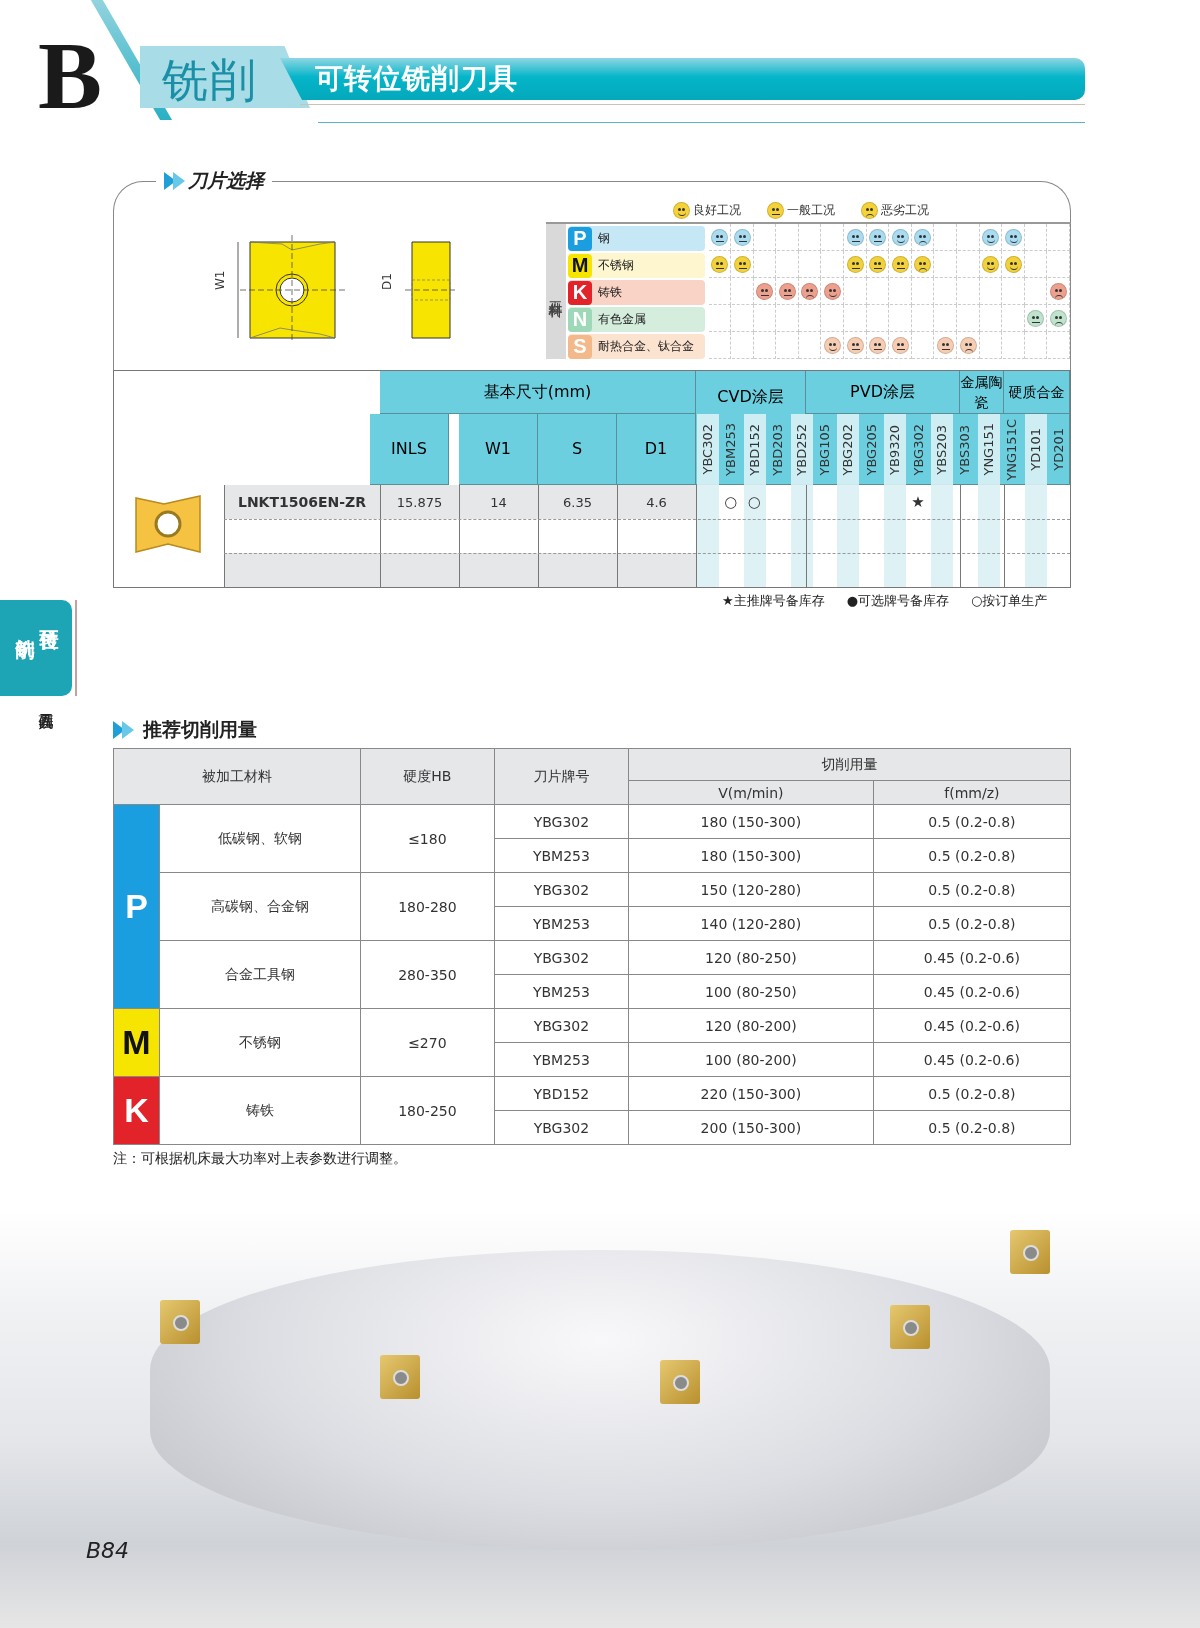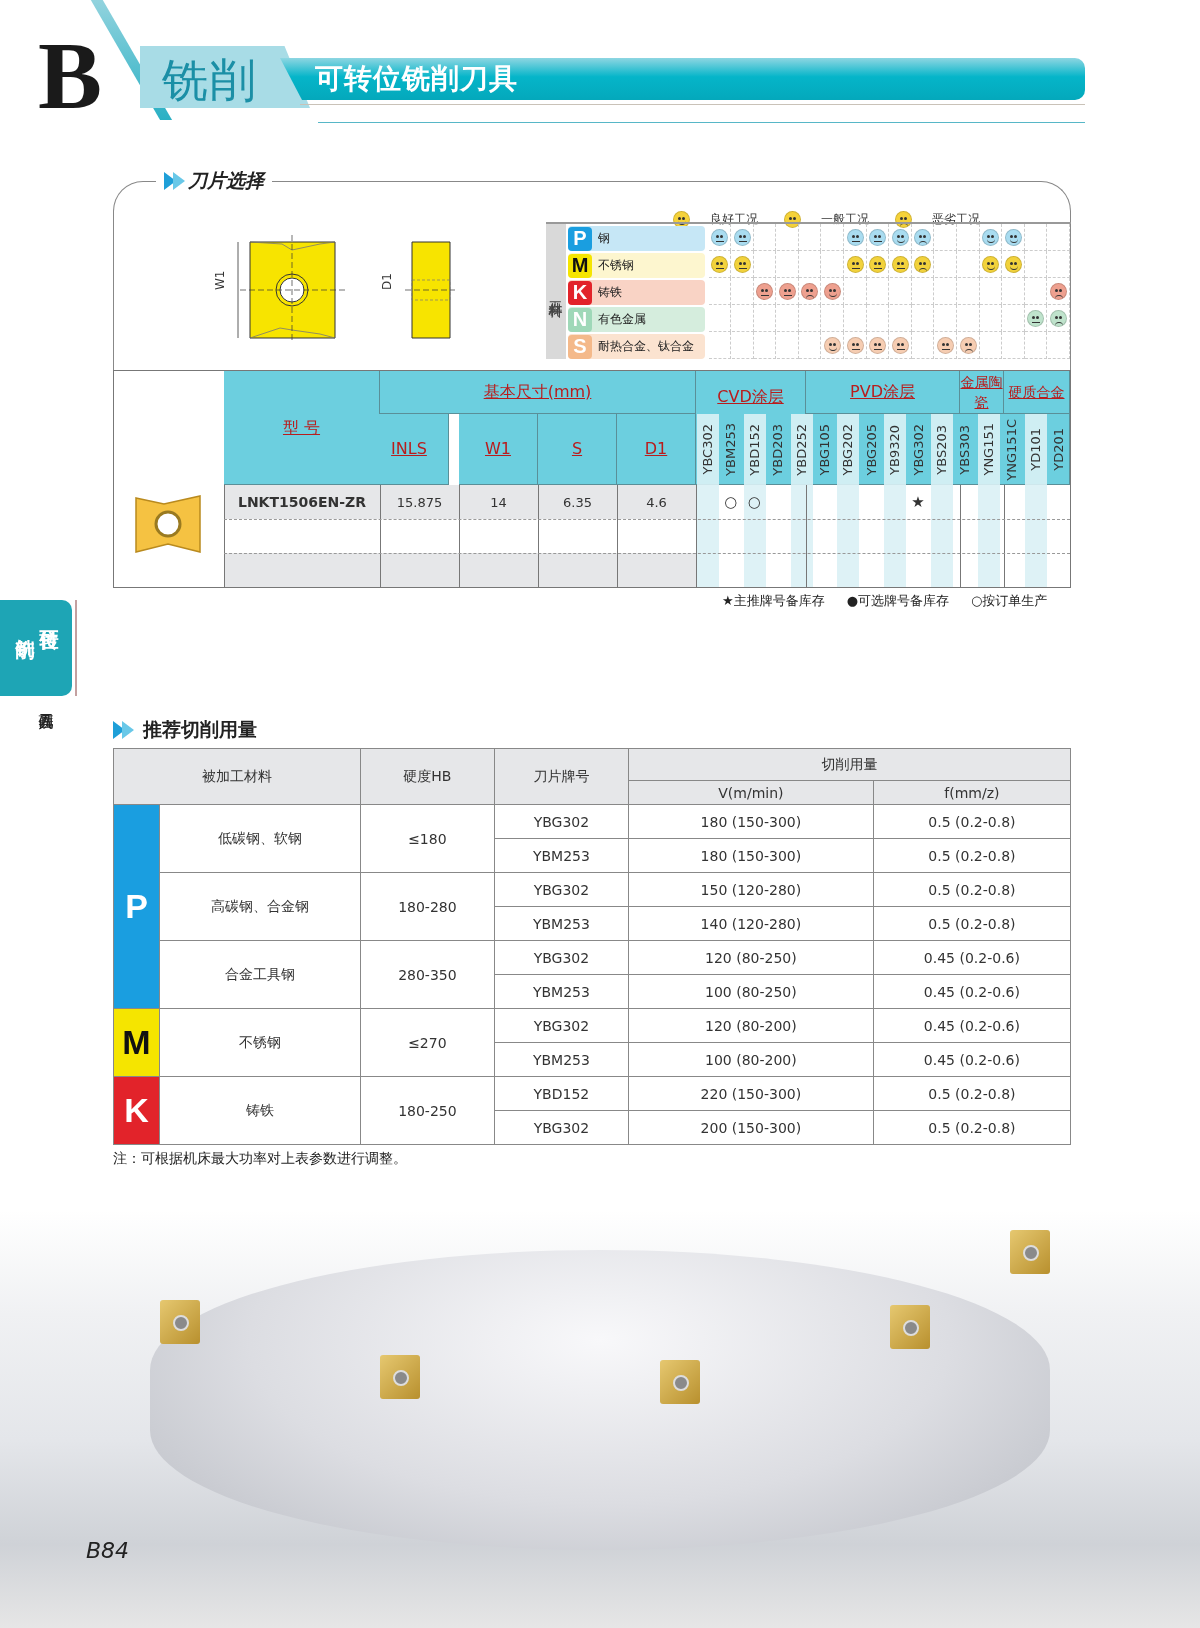--- a/index.html
+++ b/index.html
@@ -44,37 +44,37 @@
   .face { display: inline-block; width: 17px; height: 17px; border-radius: 50%; position: relative;
           border: 1px solid rgba(0,0,0,0.15); vertical-align: middle; }
   .face::before, .face::after { content: ""; position: absolute; width: 3px; height: 3px; border-radius: 50%; background: #333; top: 5px; }
   .face::before { left: 4px; } .face::after { right: 4px; }
   .mouth { position: absolute; left: 4px; width: 8px; height: 4px; }
   .good .mouth { top: 9px; border-bottom: 1.5px solid #333; border-radius: 0 0 6px 6px; }
   .normal .mouth { top: 11px; border-bottom: 1.5px solid #333; height: 0; }
   .bad .mouth { top: 11px; border-top: 1.5px solid #333; border-radius: 6px 6px 0 0; }
 
   .legend1 { left: 673px; top: 202px; font-size: 12px; color: #333; display: flex; gap: 26px; }
-  .legend1 .it { display: flex; align-items: center; gap: 20px; margin-top: 9px; }
+  .legend1 .it { display: flex; align-items: center; gap: 3px; }
 
   .matgrid { left: 546px; top: 222px; width: 525px; border-top: 2px solid #999; }
   .mat-side { left: 546px; top: 224px; width: 20px; height: 135px; background: #d9d9d9; font-size: 14px;
               display: flex; align-items: center; justify-content: center; writing-mode: vertical-rl; letter-spacing: 1px; color: #444; }
   .mrow { position: absolute; left: 568px; height: 25px; width: 137px; border-radius: 4px; display: flex; align-items: center; }
   .mletter { width: 24px; height: 24px; border-radius: 4px; color: #fff; font-weight: 900; font-size: 20px;
              display: flex; align-items: center; justify-content: center; font-family: "Liberation Sans", sans-serif; }
   .mname { font-size: 12px; margin-left: 6px; color: #222; }
   .gridcells { left: 709px; top: 224px; width: 362px; height: 135px; }
   .gcell { position: absolute; width: 22px; height: 27px; border-right: 1px dashed #ccc; border-bottom: 1px dashed #ccc;
            display: flex; align-items: center; justify-content: center; }
 
   
   .t1 { left: 113px; top: 370px; width: 958px; height: 218px; border: 1.5px solid #777; }
   .hcell { position: absolute; background: #6ccfdf; border-right: 1px solid #5a8f98; border-bottom: 1px solid #5a8f98;
-           display: flex; align-items: center; justify-content: center; font-size: 16px; color: #b91c1c; text-align: center; line-height: 20px; text-decoration: underline; }
+           display: flex; align-items: center; justify-content: center; font-size: 16px; color: #000000; text-align: center; line-height: 20px; }
   .vcol { position: absolute; top: 413px; height: 72px; width: 22px; display: flex; align-items: center; justify-content: center; }
   .vcol span { writing-mode: vertical-rl; transform: rotate(180deg); font-size: 13px; color: #333; white-space: nowrap; }
   .dcell { position: absolute; display: flex; align-items: center; justify-content: center; font-size: 13px; color: #333;
            border-right: 1px solid #777; }
   .stripe { position: absolute; top: 413px; width: 22px; height: 174px; background: #daf1f5; }
   .dline { position: absolute; height: 0; border-top: 1px dashed #999; }
 
   .stock-legend { left: 722px; top: 592px; font-size: 13px; color: #222; display: flex; gap: 22px; }
 
   
@@ -381,21 +381,20 @@
         <span class="mouth"></span>
       </span>
     </div>
     <div class="gcell" style="left: 271.2px; top: 108px;"></div>
     <div class="gcell" style="left: 293.8px; top: 108px;"></div>
     <div class="gcell" style="left: 316.4px; top: 108px;"></div>
     <div class="gcell" style="left: 339px; top: 108px;"></div>
   </div>
 
 <div class="abs t1" id="t1">
-    <div class="hcell" style="left: 110px; top: 0px; width: 156px; height: 114px;">型 号</div>
     <div class="hcell" style="left: 266px; top: 0px; width: 316px; height: 43px;">基本尺寸(mm)</div>
     <div class="hcell" style="left: 256px; top: 43px; width: 79px; height: 71px;">INLS</div>
     <div class="hcell" style="left: 345px; top: 43px; width: 79px; height: 71px;">W1</div>
     <div class="hcell" style="left: 424px; top: 43px; width: 79px; height: 71px;">S</div>
     <div class="hcell" style="left: 503px; top: 43px; width: 79px; height: 71px;">D1</div>
     <div class="hcell" style="left: 582px; top: 0px; width: 110px; height: 52px;">CVD涂层</div>
     <div class="hcell" style="left: 692px; top: 0px; width: 154px; height: 43px;">PVD涂层</div>
     <div class="hcell" style="left: 846px; top: 0px; width: 44px; height: 43px; font-size: 14px;">金属陶瓷</div>
     <div class="hcell" style="left: 890px; top: 0px; width: 66px; height: 43px; font-size: 14px;">硬质合金</div>
     <div class="hcell" style="left: 582px; top: 43px; width: 374px; height: 71px;"></div>

